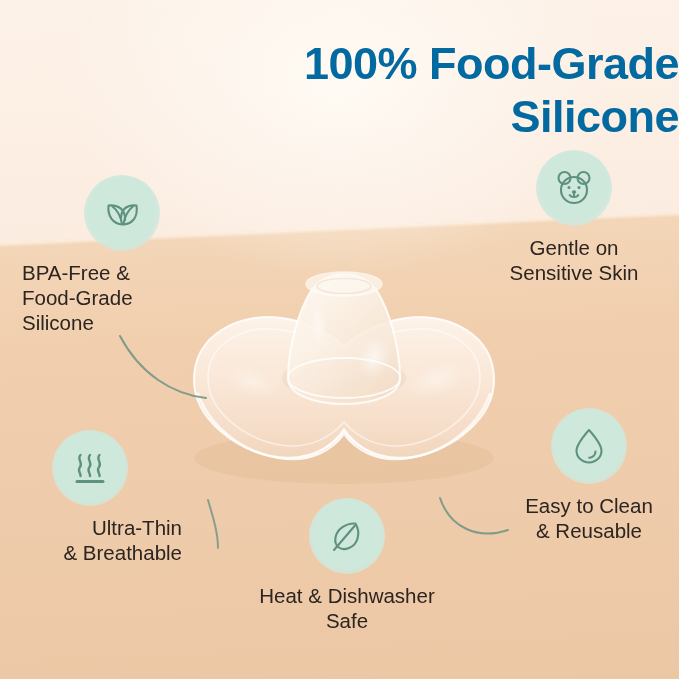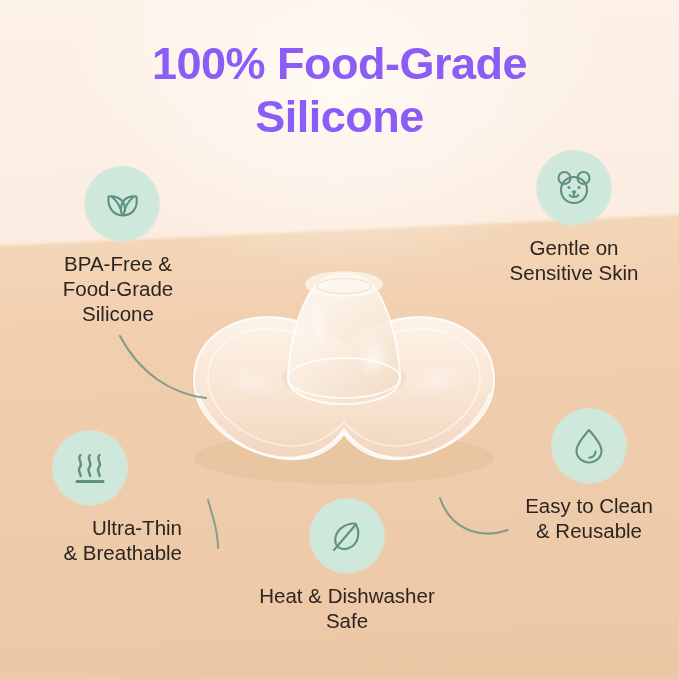--- a/index.html
+++ b/index.html
@@ -65,22 +65,22 @@
     background: radial-gradient(ellipse at 50% 50%, rgba(255,252,246,.85), rgba(255,252,246,0) 68%);
     pointer-events: none;
   }
 
   
   .title {
     position: absolute;
     left: 0;
     top: 38px;
     width: 100%;
-    text-align: center;
-    color: #8b5cf6;
+    text-align: right;
+    color: #0369a1;
     font-size: 45px;
     line-height: 1.17;
     font-weight: 700;
     letter-spacing: -0.5px;
     white-space: pre-line;
   }
 
   
   .product {
     position: absolute;
@@ -106,21 +106,21 @@
   .badge svg { display: block; }
   .flabel {
     margin-top: 9px;
     color: #2c2420;
     font-size: 20.5px;
     line-height: 1.22;
     white-space: pre-line;
     font-weight: 400;
   }
 
-  .f-bpa        { left: 22px;  top: 166px; width: 192px; text-align: center; }
+  .f-bpa        { left: 22px;  top: 175px; width: 192px; text-align: left; }
   .f-gentle     { left: 474px; top: 150px; width: 200px; text-align: center; }
   .f-ultrathin  { left: 6px;   top: 430px; width: 176px; text-align: right; }
   .f-heat       { left: 222px; top: 498px; width: 250px; text-align: center; }
   .f-easyclean  { left: 500px; top: 408px; width: 178px; text-align: center; }
 
   .f-bpa .badge       { margin-left: 62px; }
   .f-ultrathin .badge { margin-left: 46px; }
 
   .connectors {
     position: absolute;

